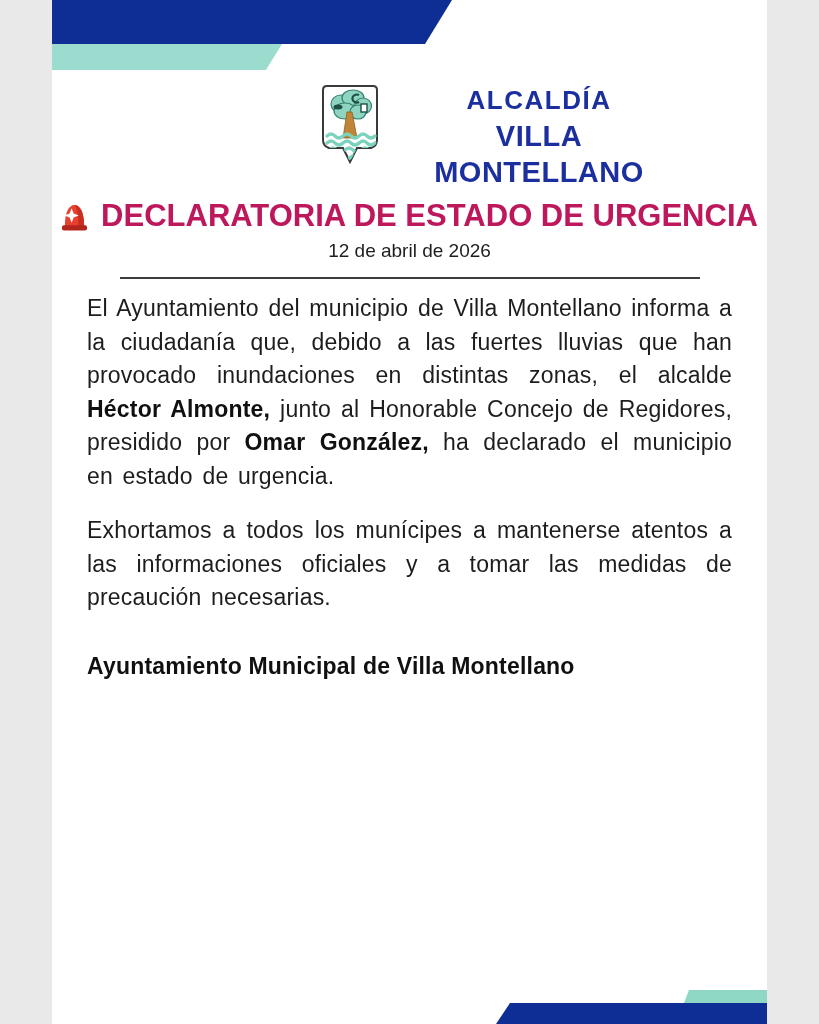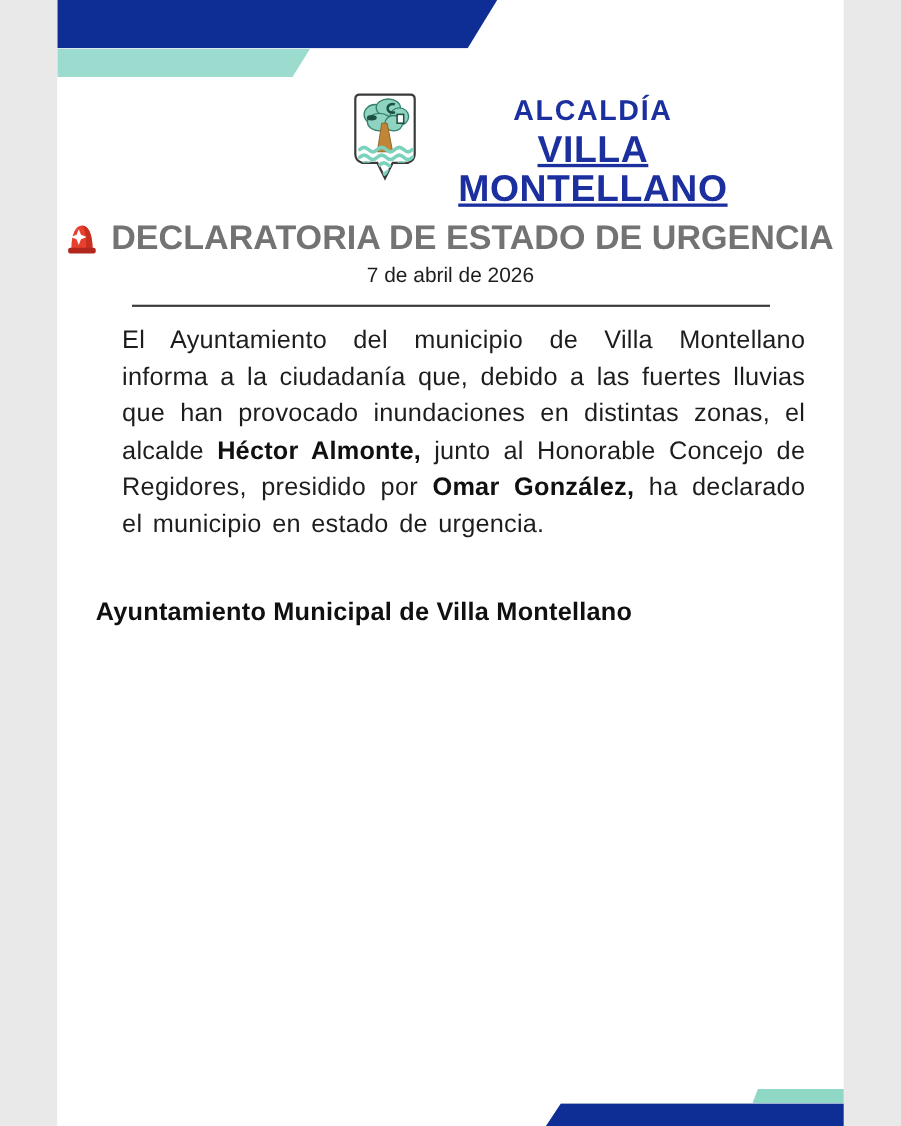--- a/index.html
+++ b/index.html
@@ -29,43 +29,43 @@
     left:444px;bottom:0;width:375px;height:21px;background:#0e2e95;
     clip-path:polygon(14px 0,100% 0,100% 100%,0 100%);
   }
   
   .crest{position:absolute;left:268px;top:84px;width:60px;height:82px;}
   .org-block{
     position:absolute;left:347px;top:82px;width:280px;text-align:center;
     color:#1c2f9f;font-weight:bold;
   }
   .org-line1{font-size:26px;line-height:36px;letter-spacing:1.5px;}
-  .org-line2{font-size:34px;line-height:36px;letter-spacing:.5px;text-decoration:underline;}
+  .org-line2{font-size:29px;line-height:36px;letter-spacing:.5px;}
   
   .content{position:absolute;left:35px;right:35px;top:196px;}
   .title-row{
     display:flex;justify-content:center;align-items:center;gap:13px;
     white-space:nowrap;height:40px;
   }
   .main-title{
-    font-size:31px;font-weight:bold;color:#737373;letter-spacing:0;
+    font-size:31px;font-weight:bold;color:#be185d;letter-spacing:0;
   }
   .siren{width:27px;height:29px;flex:0 0 auto;}
   .date-line{
     text-align:center;font-size:19px;line-height:26px;color:#1e1e1e;margin-top:2px;
   }
   .divider{width:580px;height:2px;background:#3c3c3c;margin:13px auto 0;}
-  .body-text{margin-top:13px;margin-left:24px;}
+  .body-text{margin-top:13px;}
   .body-text p{
     margin:0 0 21px;font-size:23px;line-height:33.5px;color:#1d1d1d;
     text-align:justify;letter-spacing:.2px;word-spacing:3px;
   }
   .body-text p strong{font-weight:bold;color:#101010;}
   .signature{
-    margin-top:48px;font-size:23px;line-height:30px;font-weight:bold;color:#101010;
+    margin-top:36px;font-size:23px;line-height:30px;font-weight:bold;color:#101010;
     text-align:left;letter-spacing:.2px;
   }
 </style>
 </head>
 <body>
 
 <div class="page">
 
   <div class="band band-blue-top"></div>
   <div class="band band-teal-top"></div>
@@ -114,25 +114,26 @@
     <div class="title-row">
       <svg class="siren" viewBox="0 0 28 30" xmlns="http://www.w3.org/2000/svg" aria-hidden="true">
         <path d="M4,25 C4,11 8,3 14,3 C20,3 24,11 24,25 Z" fill="#e8402f"></path>
         <path d="M14,3 C20,3 24,11 24,25 L18,25 C18,12 16.5,5 14,3 Z" fill="#c92f1f"></path>
         <path d="M11,6.5 L13.1,11.9 L18.5,14 L13.1,16.1 L11,21.5 L8.9,16.1 L3.5,14 L8.9,11.9 Z" fill="#ffffff"></path>
         <rect x="1" y="24" width="26" height="5.5" rx="2" fill="#b3261e"></rect>
       </svg>
       <span class="main-title">DECLARATORIA DE ESTADO DE URGENCIA</span>
     </div>
 
-    <div class="date-line">7 de abril de 2026</div>
+    <div class="date-line">12 de abril de 2026</div>
 
     <div class="divider"></div>
 
     <div class="body-text">
       <p><span>El Ayuntamiento del municipio de Villa Montellano informa a la ciudadanía que, debido a las fuertes lluvias que han provocado inundaciones en distintas zonas, el alcalde </span><strong>Héctor Almonte,</strong><span> junto al Honorable Concejo de Regidores, presidido por </span><strong>Omar González,</strong><span> ha declarado el municipio en estado de urgencia.</span></p>
+      <p>Exhortamos a todos los munícipes a mantenerse atentos a las informaciones oficiales y a tomar las medidas de precaución necesarias.</p>
     </div>
 
     <div class="signature">Ayuntamiento Municipal de Villa Montellano</div>
 
   </div>
 
 </div>
 
 </body></html>

